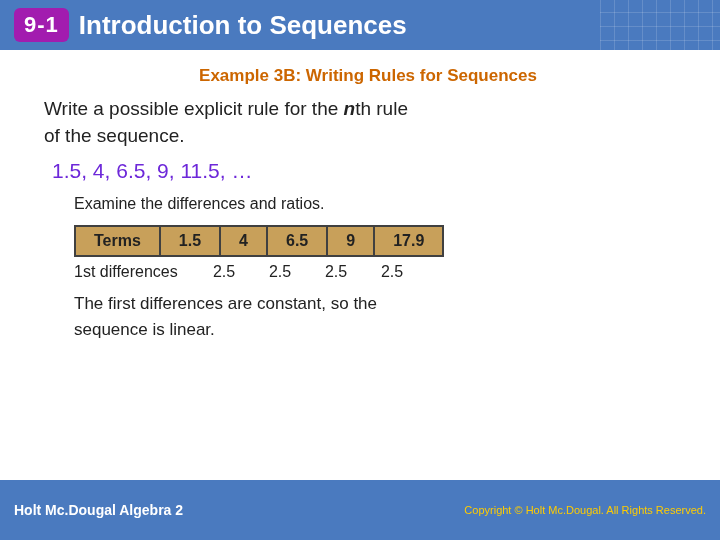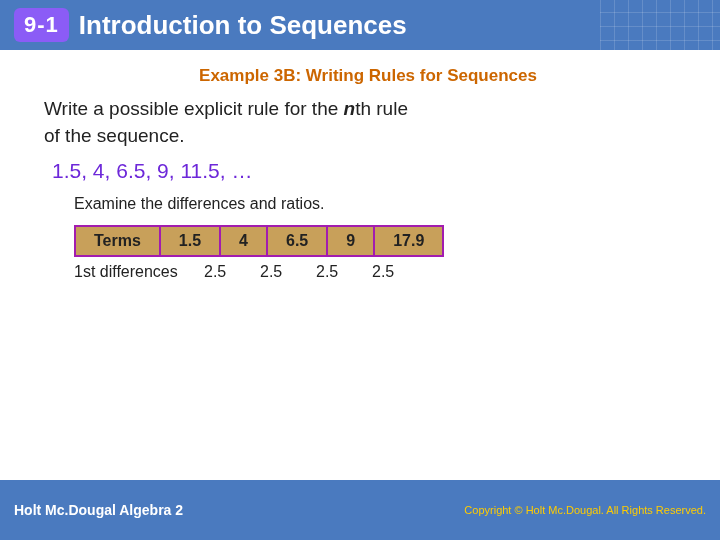--- a/index.html
+++ b/index.html
@@ -16,21 +16,21 @@
     
     .header {
       background: #4a7abf;
       display: flex;
       align-items: center;
       padding: 8px 14px;
       gap: 10px;
     }
 
     .header-badge {
-      background: #8b5cf6;
+      background: #a21caf;
       color: #ffffff;
       font-weight: bold;
       font-size: 22px;
       padding: 4px 10px;
       border-radius: 6px;
       letter-spacing: 1px;
     }
 
     .header-title {
       color: #ffffff;
@@ -140,21 +140,21 @@
       margin-bottom: 6px;
     }
 
     .diff-table {
       border-collapse: collapse;
       font-size: 16px;
     }
 
     .diff-table .terms-row td {
       background: #c8a05a;
-      border: 2px solid #a21caf;
+      border: 2px solid #404040;
       font-weight: bold;
       padding: 5px 18px;
       text-align: center;
     }
 
     .diff-row {
       display: flex;
       align-items: center;
       margin-left: 0;
       margin-top: 2px;
@@ -168,20 +168,21 @@
 
     .diff-values {
       display: flex;
       gap: 16px;
       font-size: 16px;
       color: #222;
     }
 
     .diff-val {
       min-width: 40px;
+      text-align: center;
     }
   </style>
 </head>
 <body>
 
 <div class="header">
   <div class="header-badge">9-1</div>
   <div class="header-title">Introduction to Sequences</div>
   <div class="header-grid"></div>
 </div>
@@ -217,19 +218,23 @@
   <div class="diff-row" style="margin-left:30px; margin-bottom:10px;">
     <span class="diff-label">1st differences</span>
     <div class="diff-values">
       <span class="diff-val">2.5</span>
       <span class="diff-val">2.5</span>
       <span class="diff-val">2.5</span>
       <span class="diff-val">2.5</span>
     </div>
   </div>
 
+  <div class="conclusion">
+    <span>The first differences are constant, so the</span><br>
+    <span>sequence is linear.</span>
+  </div>
 
 </div>
 
 <div class="footer">
   <div class="footer-left">Holt Mc.Dougal Algebra 2</div>
   <div class="footer-right">Copyright © Holt Mc.Dougal. All Rights Reserved.</div>
 </div>
 
 </body></html>

